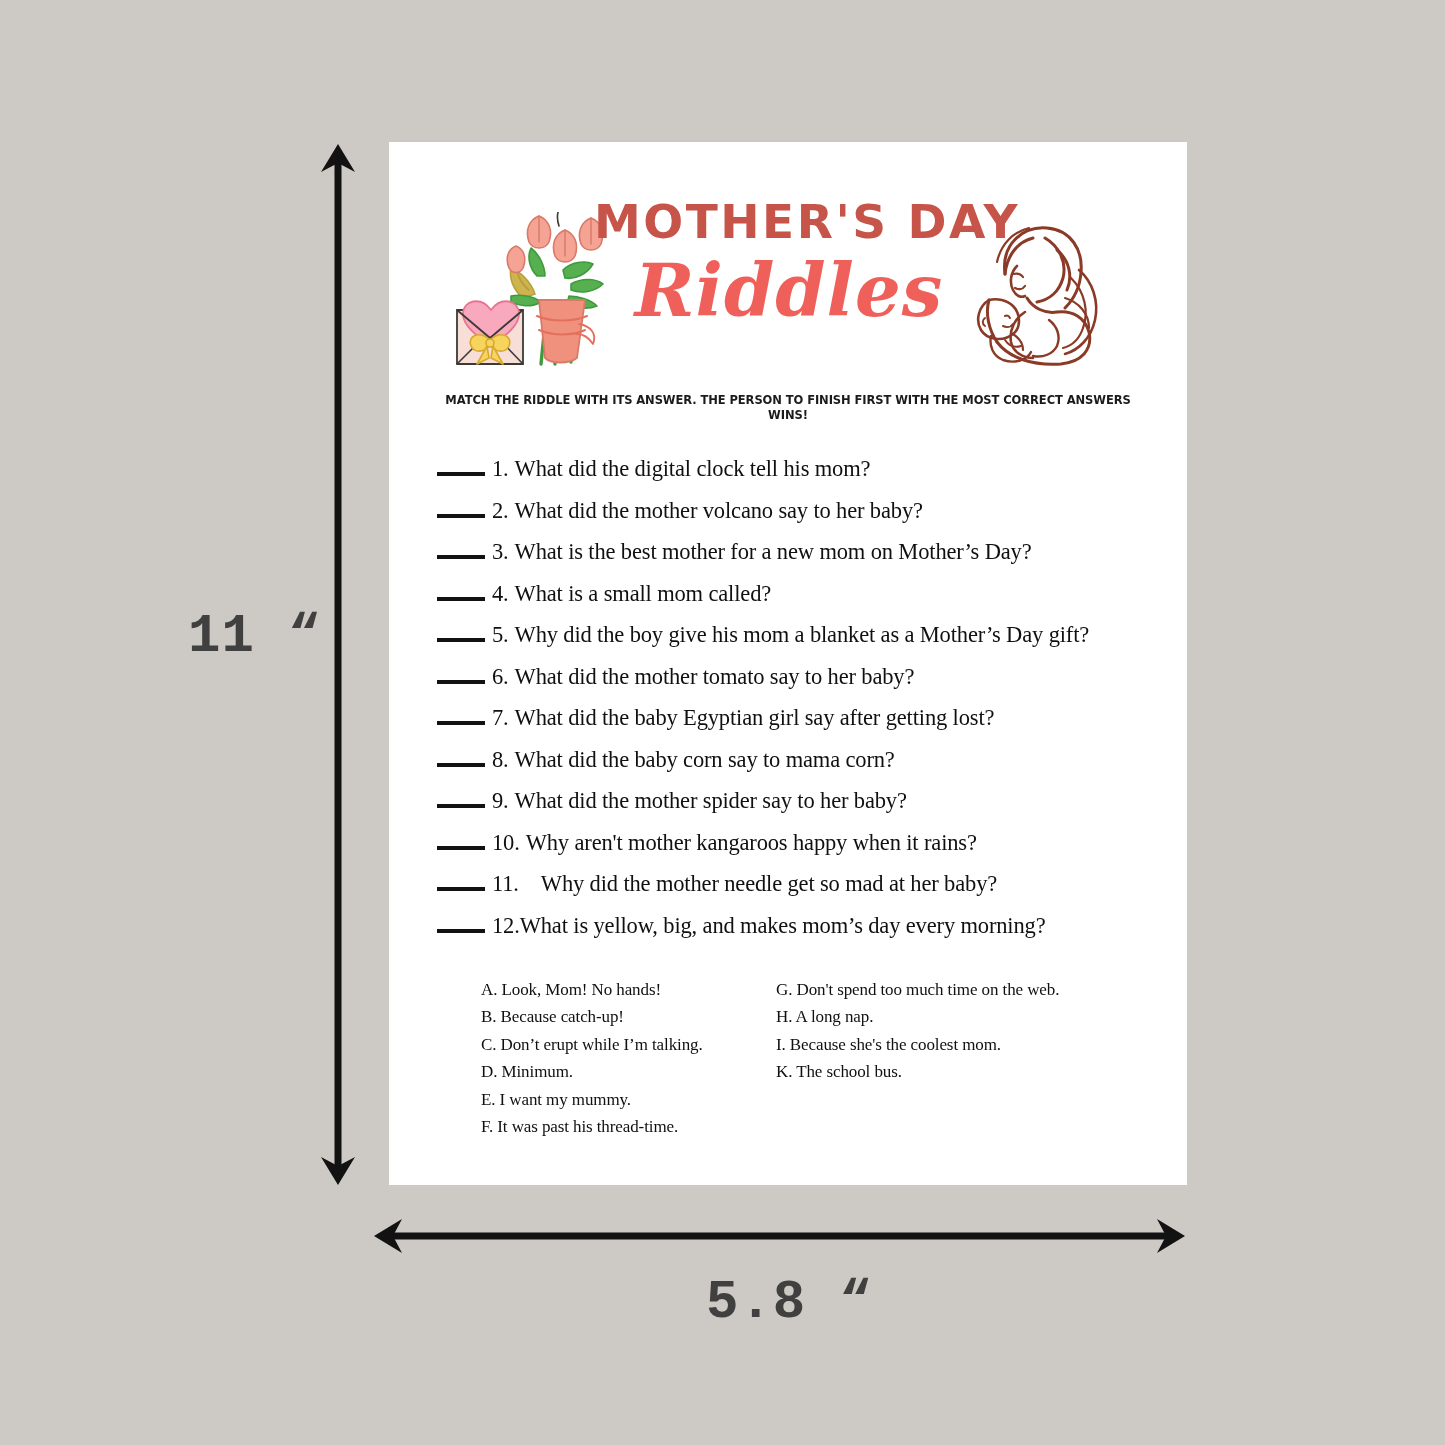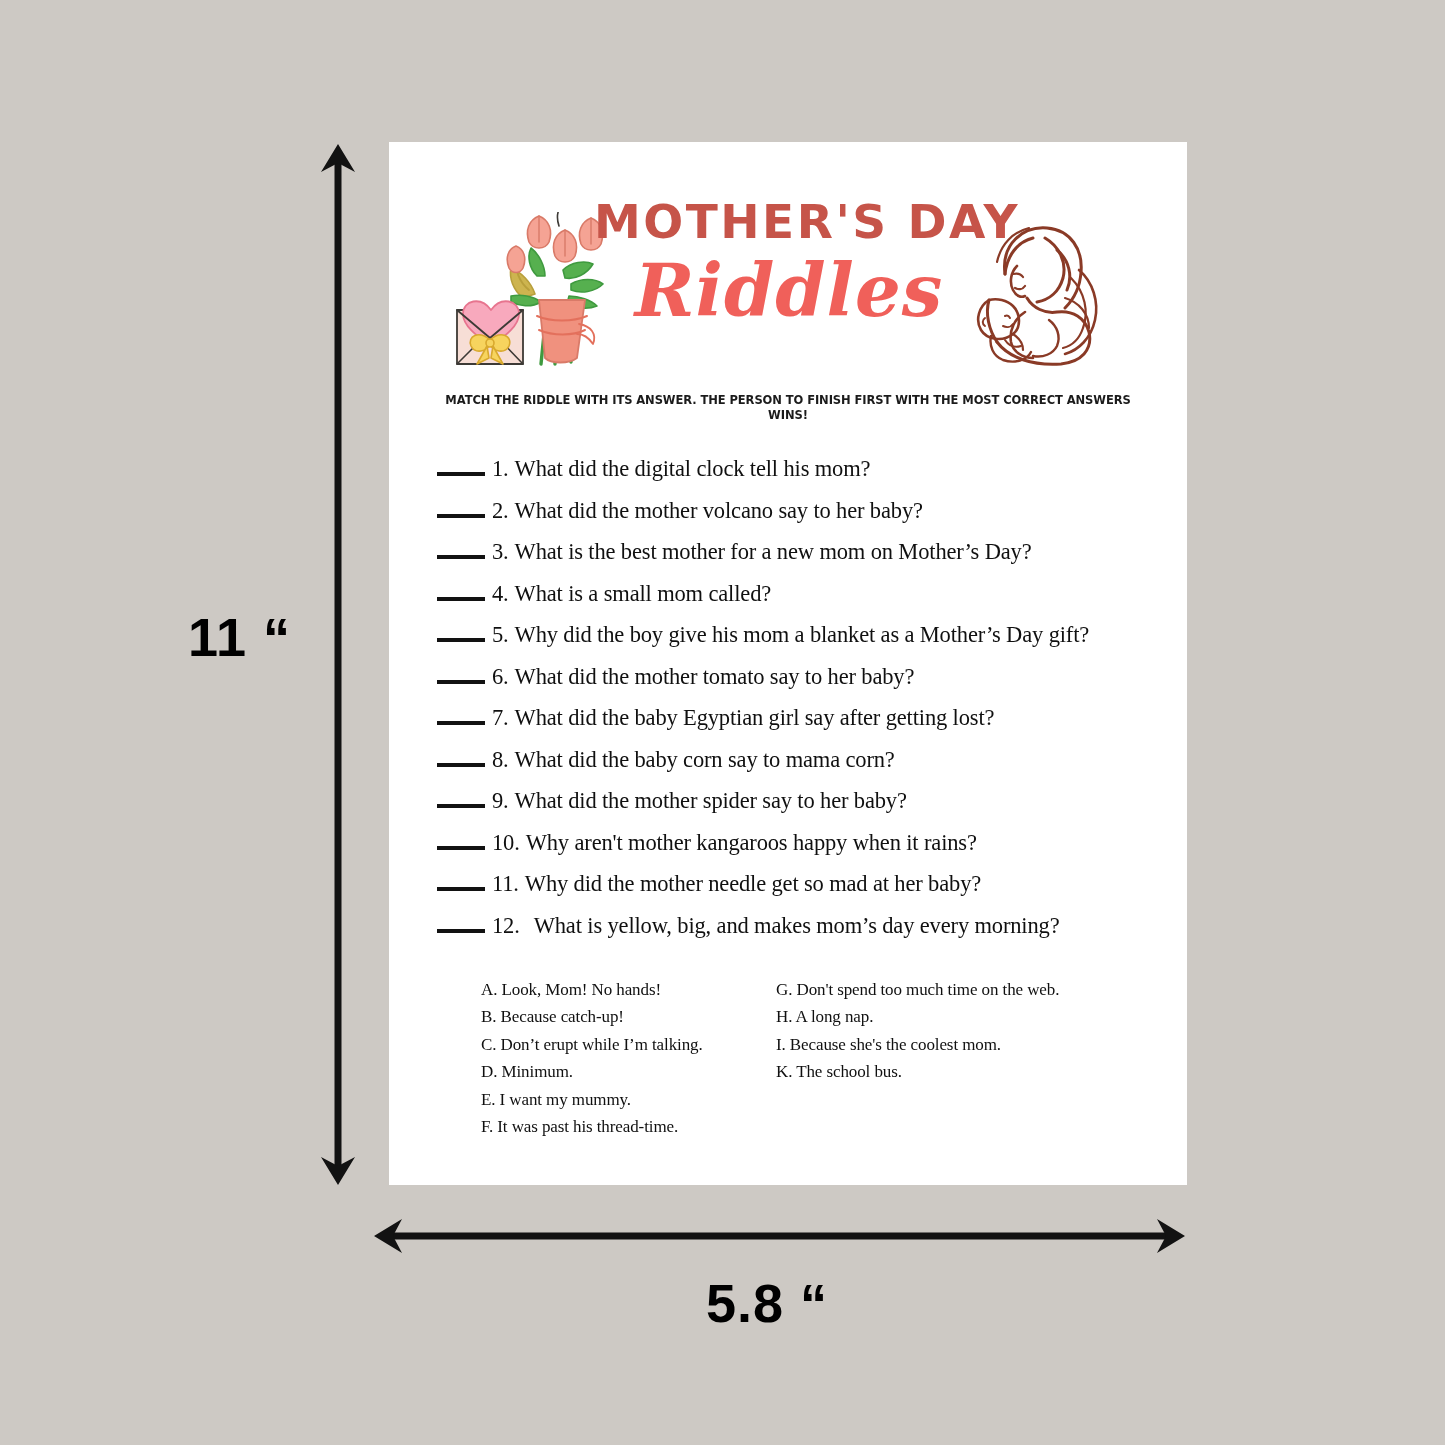--- a/index.html
+++ b/index.html
@@ -27,22 +27,22 @@
   .dim-arrow-h {
     position: absolute;
     left: 372px;
     top: 1215px;
     width: 815px;
     height: 42px;
   }
 
   .dim-label {
     position: absolute;
-    color: #000000;
-    font-family: Liberation Sans, sans-serif;
+    color: #404040;
+    font-family: Liberation Mono, monospace;
     font-weight: 700;
     letter-spacing: 1px;
   }
   .dim-label-v {
     left: 188px;
     top: 606px;
     font-size: 54px;
   }
   .dim-label-h {
     left: 706px;
@@ -354,27 +354,27 @@
 
     <div class="riddle-row">
       <span class="blank-line"></span>
       <span class="riddle-text">10.</span>
       <span class="riddle-text" style="margin-left:6px;">Why aren't mother kangaroos happy when it rains?</span>
     </div>
 
     <div class="riddle-row">
       <span class="blank-line"></span>
       <span class="riddle-text">11.</span>
-      <span class="riddle-text" style="margin-left:6px;">Why did the mother needle get so mad at her baby?</span>
+      <span class="riddle-text" style="margin-left:22px;">Why did the mother needle get so mad at her baby?</span>
     </div>
 
     <div class="riddle-row">
       <span class="blank-line"></span>
       <span class="riddle-text">12.</span>
-      <span class="riddle-text" style="margin-left:14px;">What is yellow, big, and makes mom’s day every morning?</span>
+      <span class="riddle-text" style="margin-left:0;">What is yellow, big, and makes mom’s day every morning?</span>
     </div>
   </div>
 
   <div class="answers">
     <div class="answer-col left">
       <div class="answer-item">A. Look, Mom! No hands!</div>
       <div class="answer-item">B. Because catch-up!</div>
       <div class="answer-item">C. Don’t erupt while I’m talking.</div>
       <div class="answer-item">D. Minimum.</div>
       <div class="answer-item">E. I want my mummy.</div>

